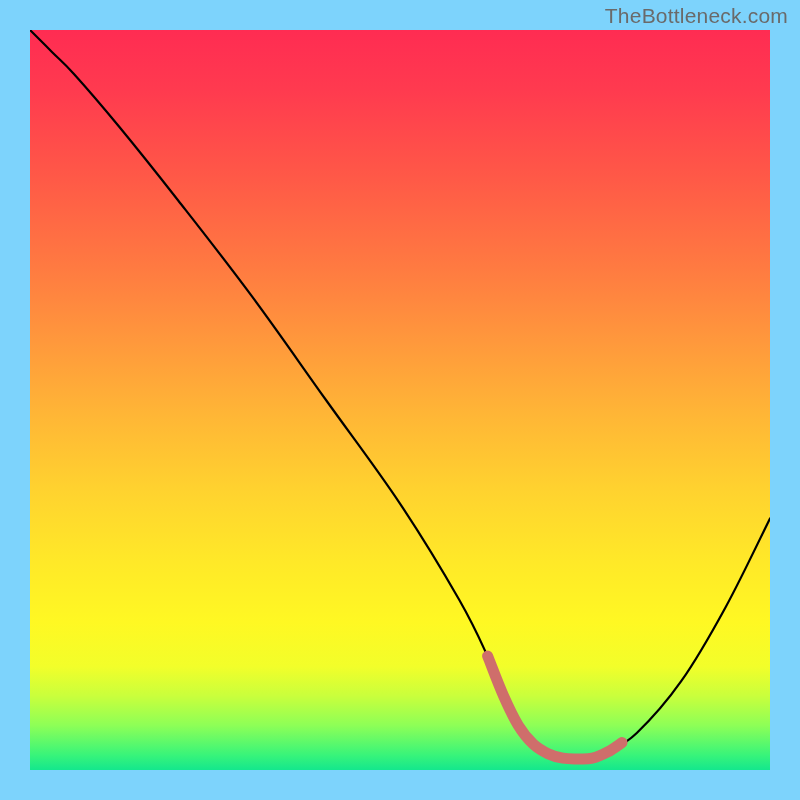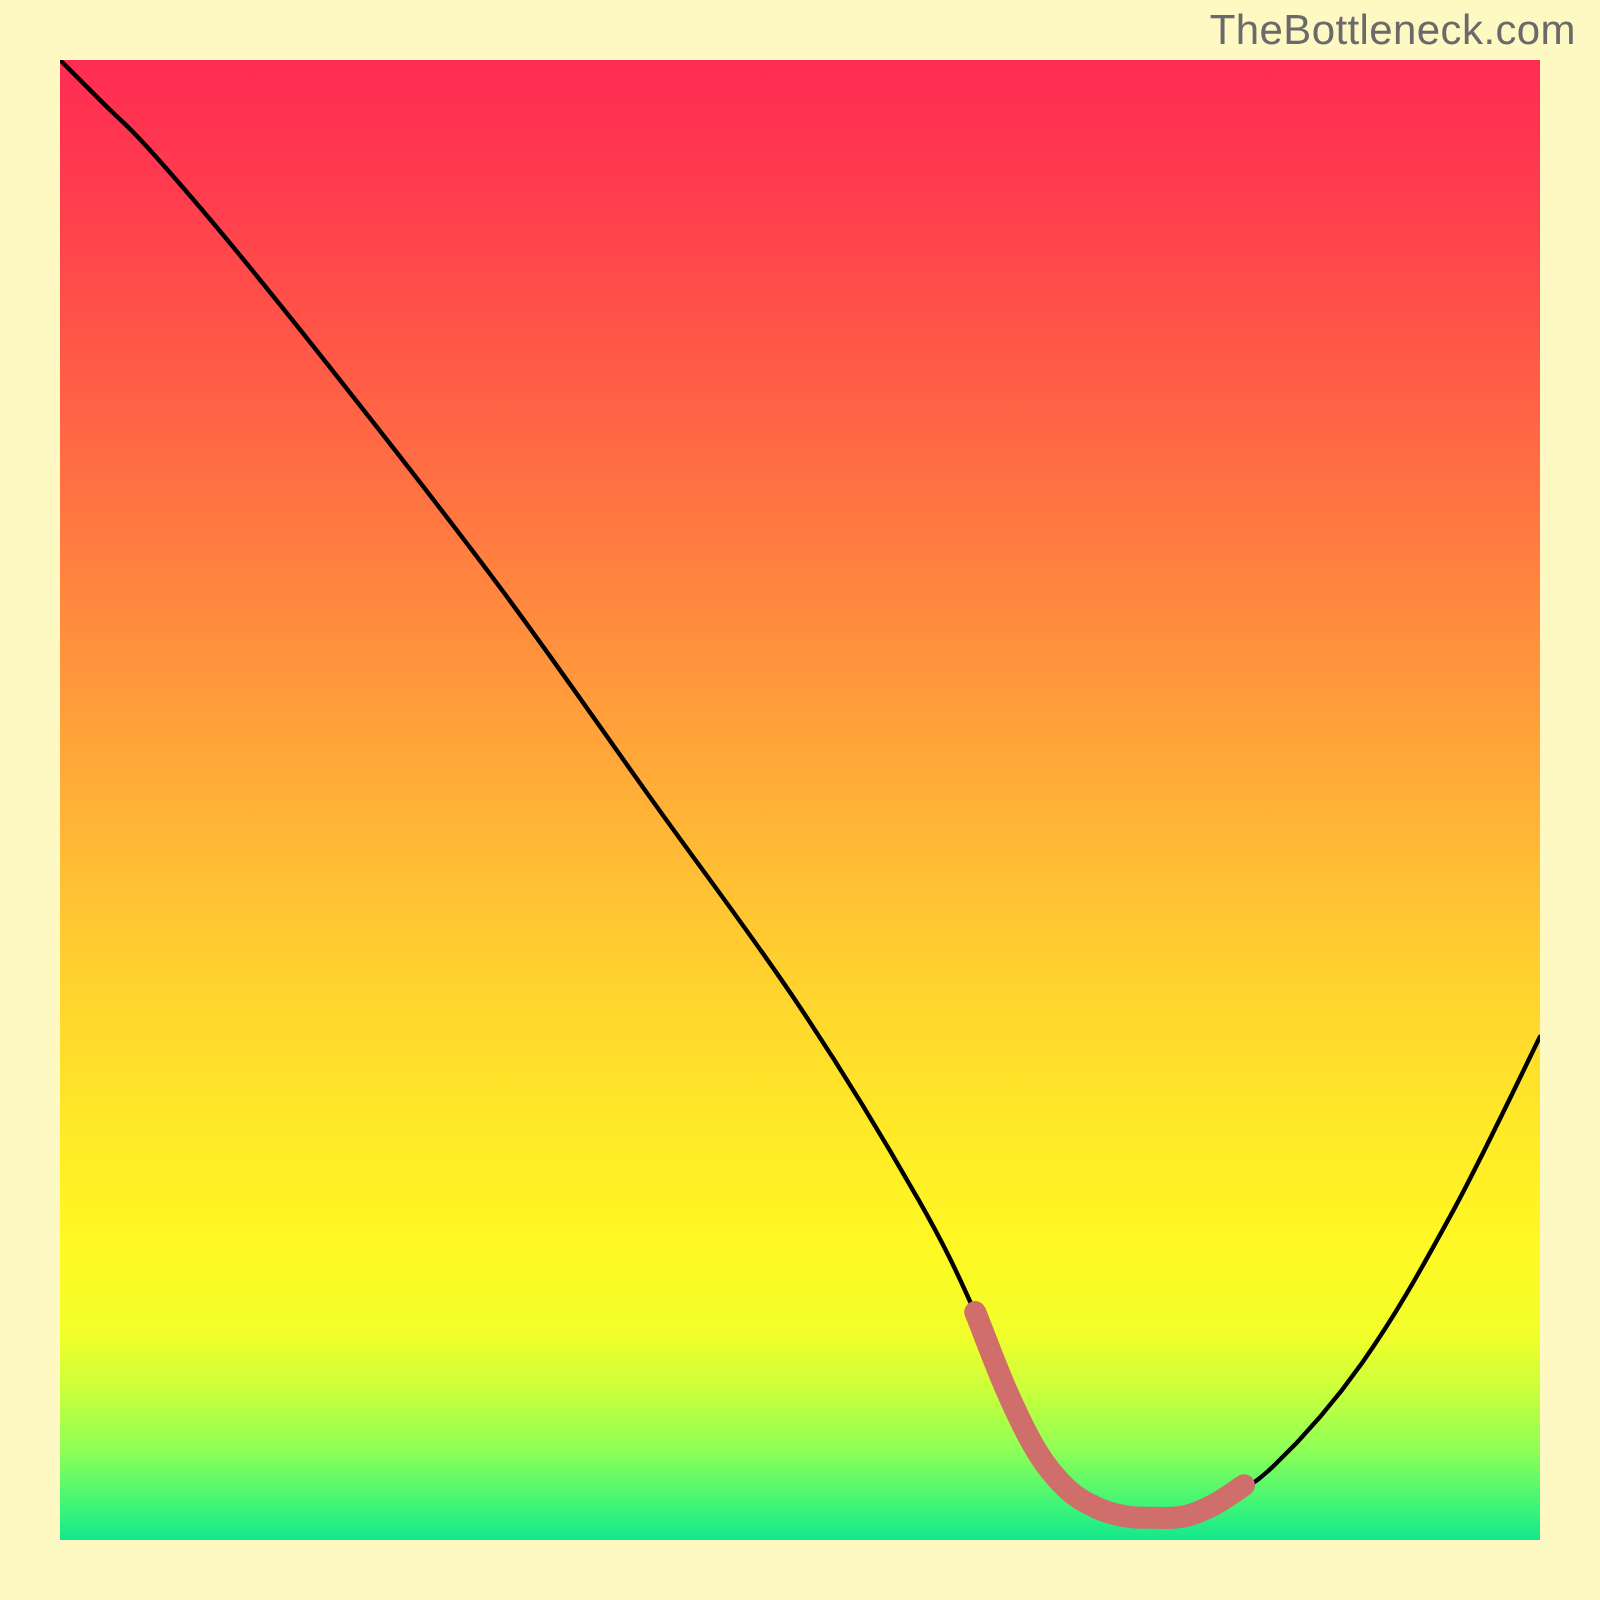--- a/index.html
+++ b/index.html
@@ -1,21 +1,21 @@
 <!DOCTYPE html>
 <html><head>
 <meta charset="utf-8">
 <style>
   * { margin: 0; padding: 0; box-sizing: border-box; }
   html, body { width: 800px; height: 800px; background: #000; overflow: hidden; }
   .container {
     position: relative;
     width: 800px;
     height: 800px;
-    background: #fef9c3;
+    background: #7dd3fc;
   }
   .attribution {
     position: absolute;
     top: 4px;
     right: 12px;
     color: #6a6a6a;
     font-family: Arial, Helvetica, sans-serif;
     font-size: 21px;
     font-weight: 500;
     letter-spacing: 0.2px;

